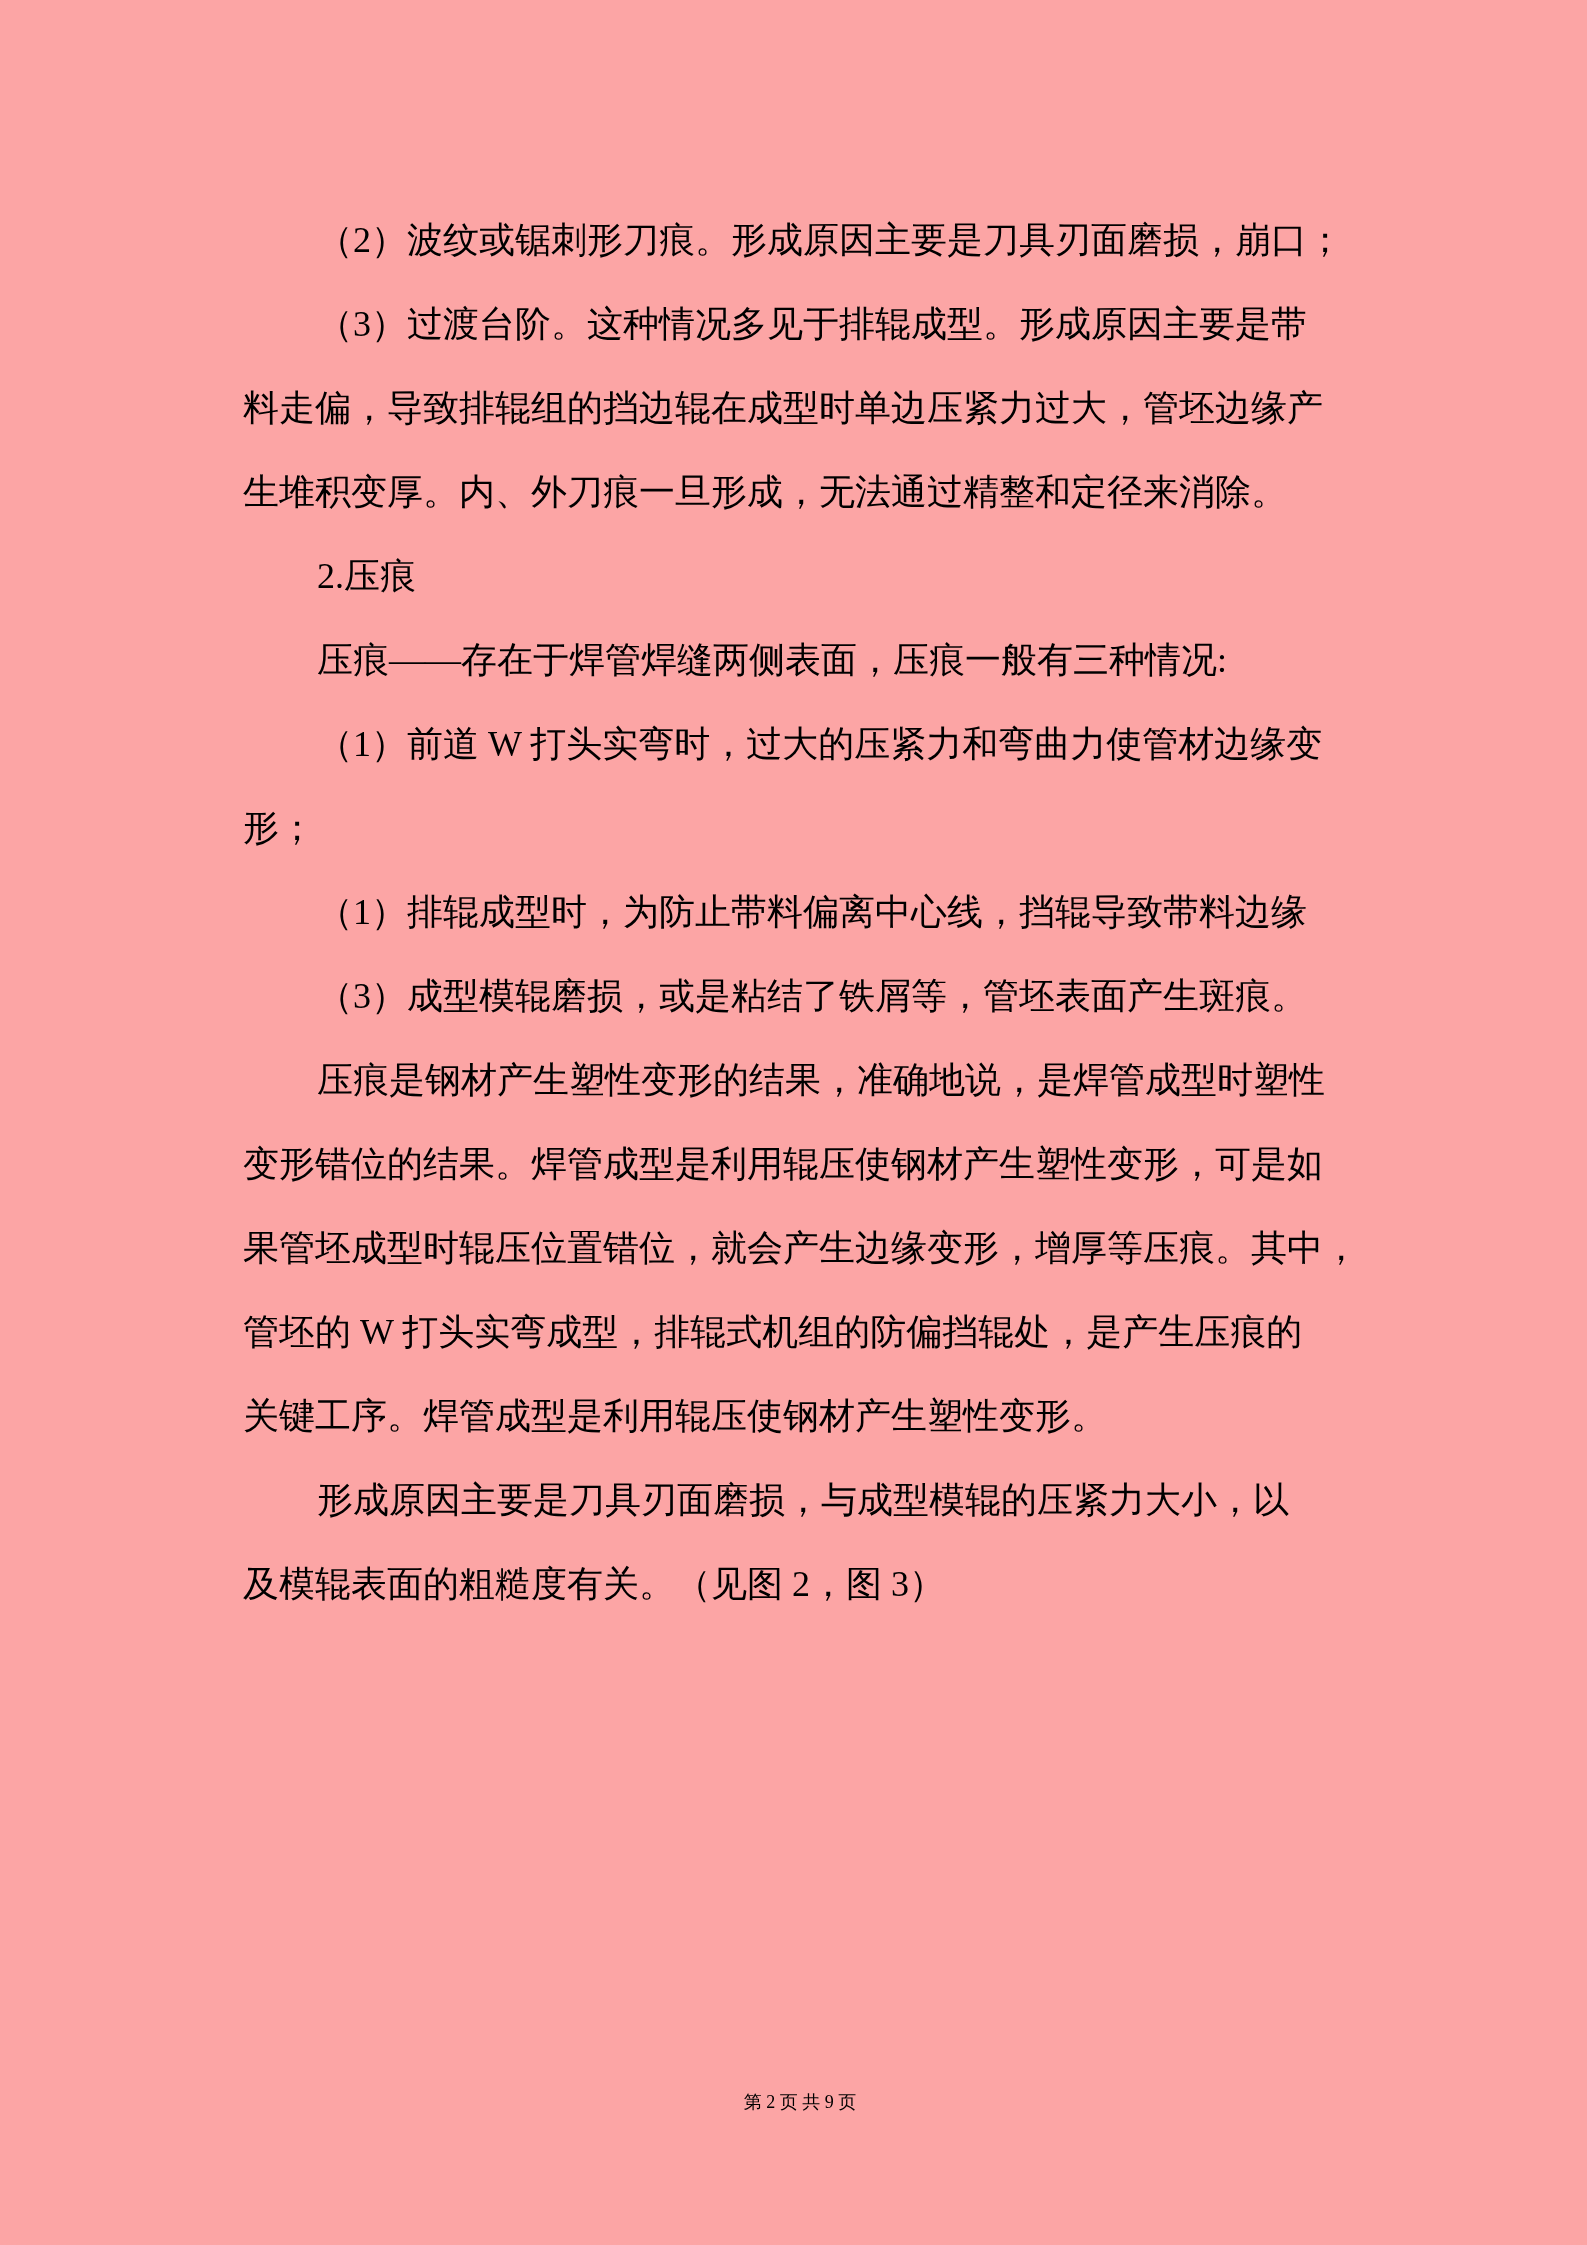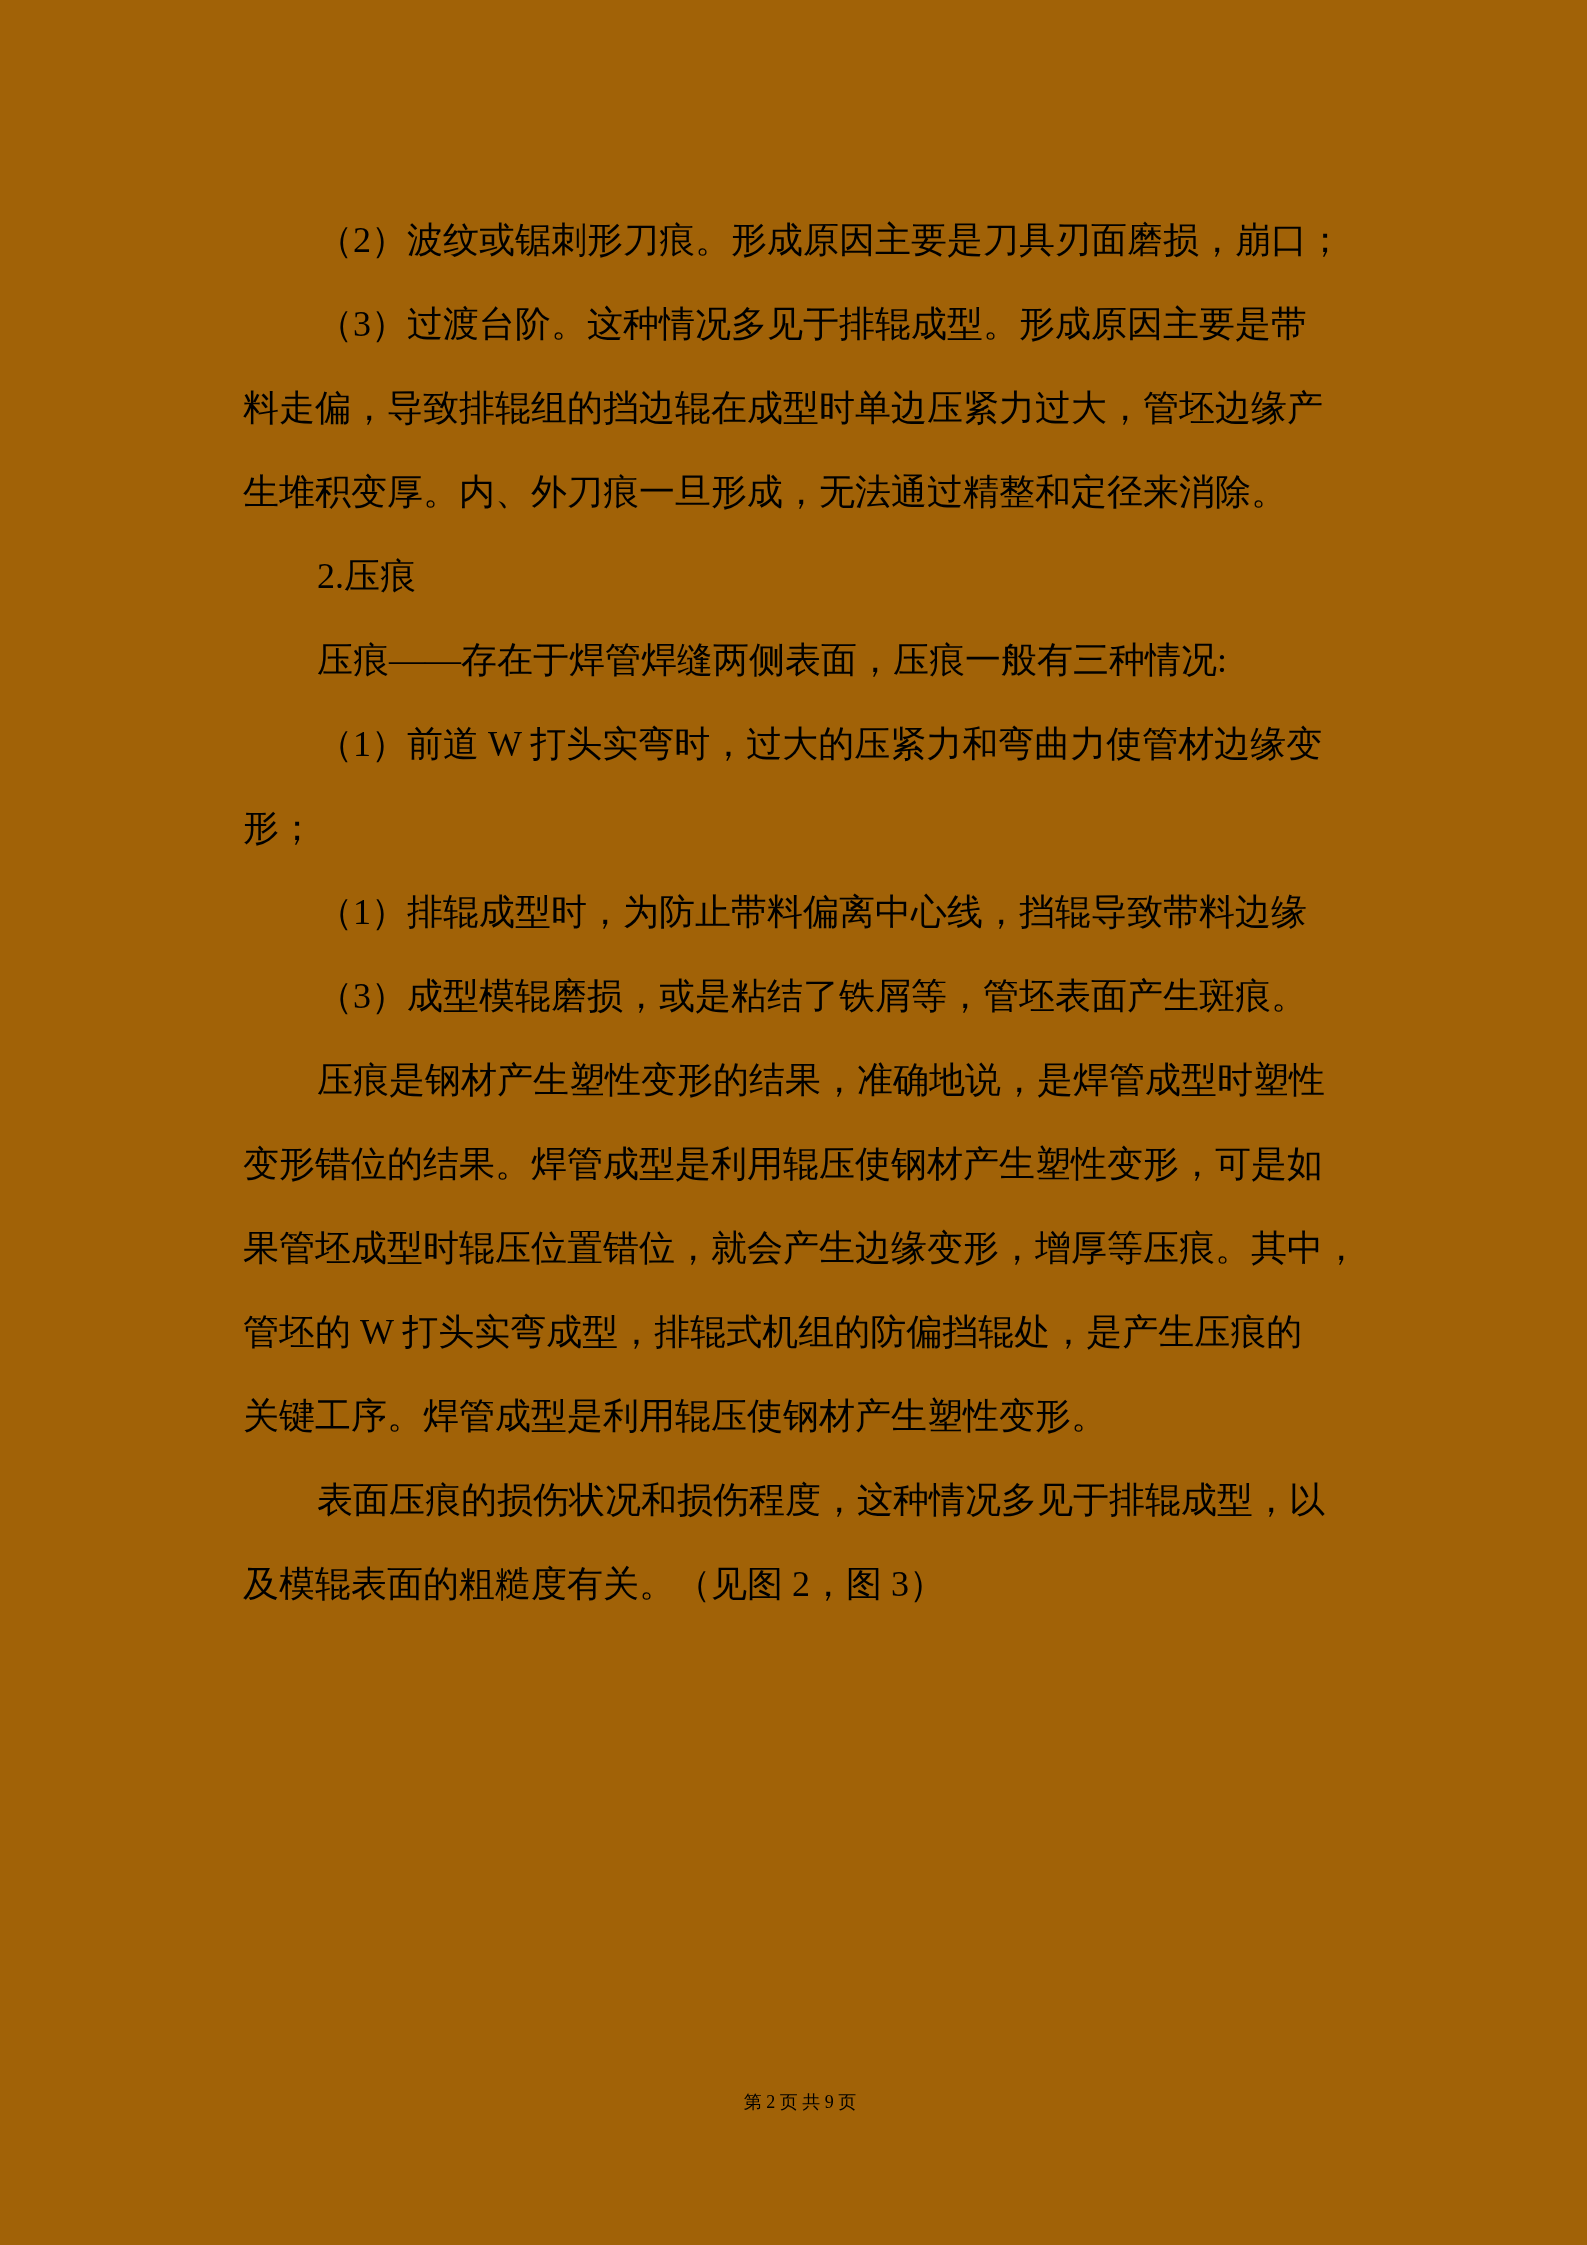--- a/index.html
+++ b/index.html
@@ -4,21 +4,21 @@
 <style>
   html, body {
     margin: 0;
     padding: 0;
     background: #ffffff;
   }
   .page {
     position: relative;
     width: 1587px;
     height: 2245px;
-    background: #a16207;
+    background: #fca5a5;
     color: #000000;
     font-family: "Liberation Serif", serif;
     overflow: hidden;
   }
   .text-body {
     position: absolute;
     left: 243px;
     right: 230px;
     top: 198px;
     font-size: 36px;
@@ -57,19 +57,19 @@
       <div class="line indent">压痕——存在于焊管焊缝两侧表面，压痕一般有三种情况:</div>
       <div class="line indent">（1）前道 W 打头实弯时，过大的压紧力和弯曲力使管材边缘变</div>
       <div class="line">形；</div>
       <div class="line indent">（1）排辊成型时，为防止带料偏离中心线，挡辊导致带料边缘</div>
       <div class="line indent">（3）成型模辊磨损，或是粘结了铁屑等，管坯表面产生斑痕。</div>
       <div class="line indent">压痕是钢材产生塑性变形的结果，准确地说，是焊管成型时塑性</div>
       <div class="line">变形错位的结果。焊管成型是利用辊压使钢材产生塑性变形，可是如</div>
       <div class="line">果管坯成型时辊压位置错位，就会产生边缘变形，增厚等压痕。其中，</div>
       <div class="line">管坯的 W 打头实弯成型，排辊式机组的防偏挡辊处，是产生压痕的</div>
       <div class="line">关键工序。焊管成型是利用辊压使钢材产生塑性变形。</div>
-      <div class="line indent">表面压痕的损伤状况和损伤程度，这种情况多见于排辊成型，以</div>
+      <div class="line indent">形成原因主要是刀具刃面磨损，与成型模辊的压紧力大小，以</div>
       <div class="line">及模辊表面的粗糙度有关。（见图 2，图 3）</div>
     </div>
   <div class="footer">
     <span>第 2 页 共 9 页</span>
   </div>
 </div>
 
 </body></html>

